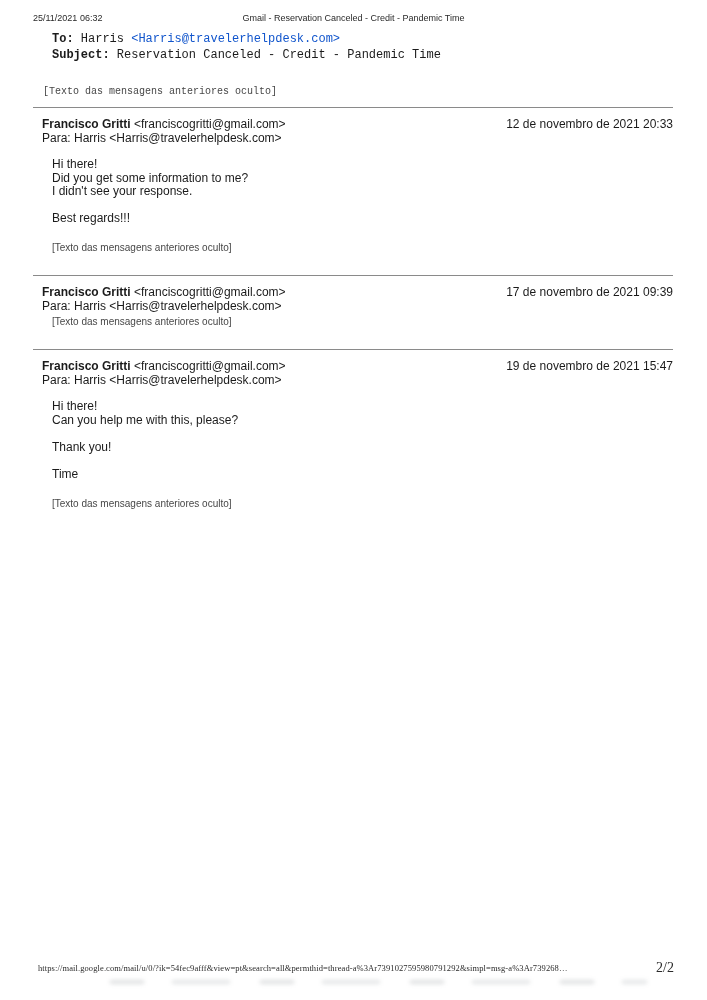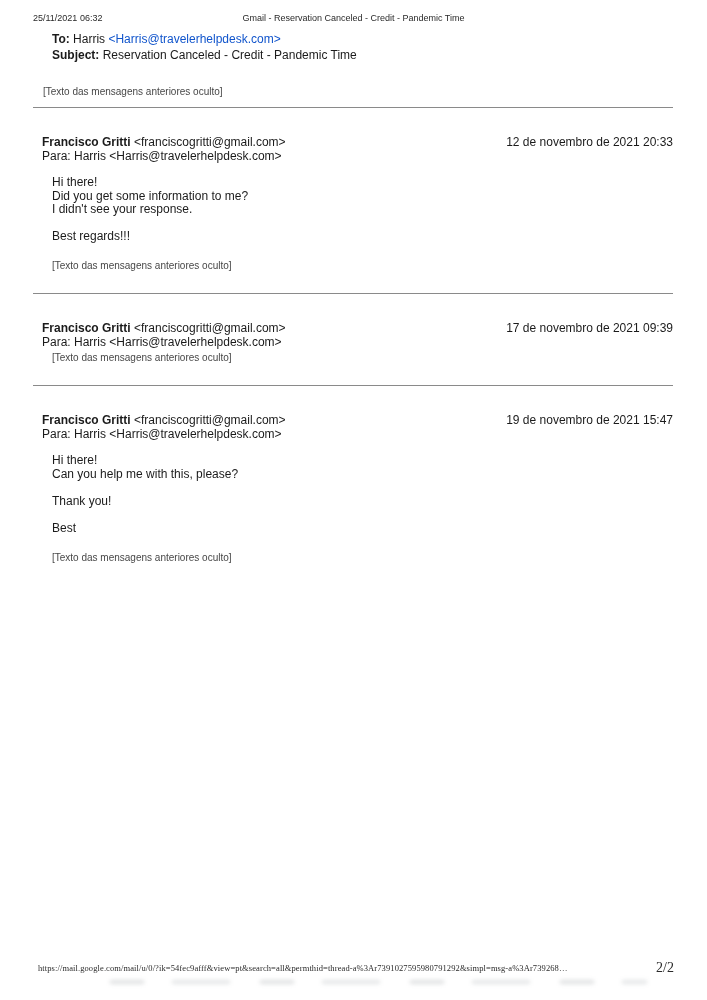--- a/index.html
+++ b/index.html
@@ -45,20 +45,21 @@
   }
 
   
   .meta {
     position: absolute;
     top: 31px;
     left: 52px;
     right: 40px;
     font-size: 12px;
     line-height: 16px;
+    font-family: Liberation Mono, monospace;
   }
   .meta-line { white-space: pre-wrap; }
   .meta-line b { font-weight: bold; }
   .email-link {
     color: #1155CC;
     text-decoration: none;
   }
   .meta-notice {
     margin-top: 21px;
     margin-left: -9px;
@@ -74,21 +75,21 @@
     right: 34px;
   }
   .rule {
     border-top: 1px solid #8a8a8a;
     height: 0;
   }
   .msg-head {
     display: flex;
     justify-content: space-between;
     align-items: baseline;
-    margin-top: 27px;
+    margin-top: 9px;
     padding-left: 9px;
     font-size: 12px;
     line-height: 14px;
     white-space: pre-wrap;
   }
   .msg-sender b { font-weight: bold; }
   .msg-date { font-size: 12px; color: #1b1b1b; }
   .msg-recipient {
     padding-left: 9px;
     font-size: 12px;
@@ -196,21 +197,21 @@
         <span class="msg-sender"><b>Francisco Gritti</b><span> &lt;franciscogritti@gmail.com&gt;</span></span>
         <span class="msg-date">19 de novembro de 2021 15:47</span>
       </div>
       <div class="msg-recipient">Para: Harris &lt;Harris@travelerhelpdesk.com&gt;</div>
       <div class="msg-body">
           <div class="body-line">Hi there!</div>
           <div class="body-line">Can you help me with this, please?</div>
           <div class="body-line"></div>
           <div class="body-line">Thank you!</div>
           <div class="body-line"></div>
-          <div class="body-line">Best</div>
+          <div class="body-line">Time</div>
           <div class="body-line"></div>
         </div>
       <div class="msg-notice">[Texto das mensagens anteriores oculto]</div>
     </section>
   </div>
 
   <div class="smudge"></div>
 
   <div class="print-footer">
     <a class="pf-url" href="#">https://mail.google.com/mail/u/0/?ik=54fec9afff&amp;view=pt&amp;search=all&amp;permthid=thread-a%3Ar7391027595980791292&amp;simpl=msg-a%3Ar739268…</a>

